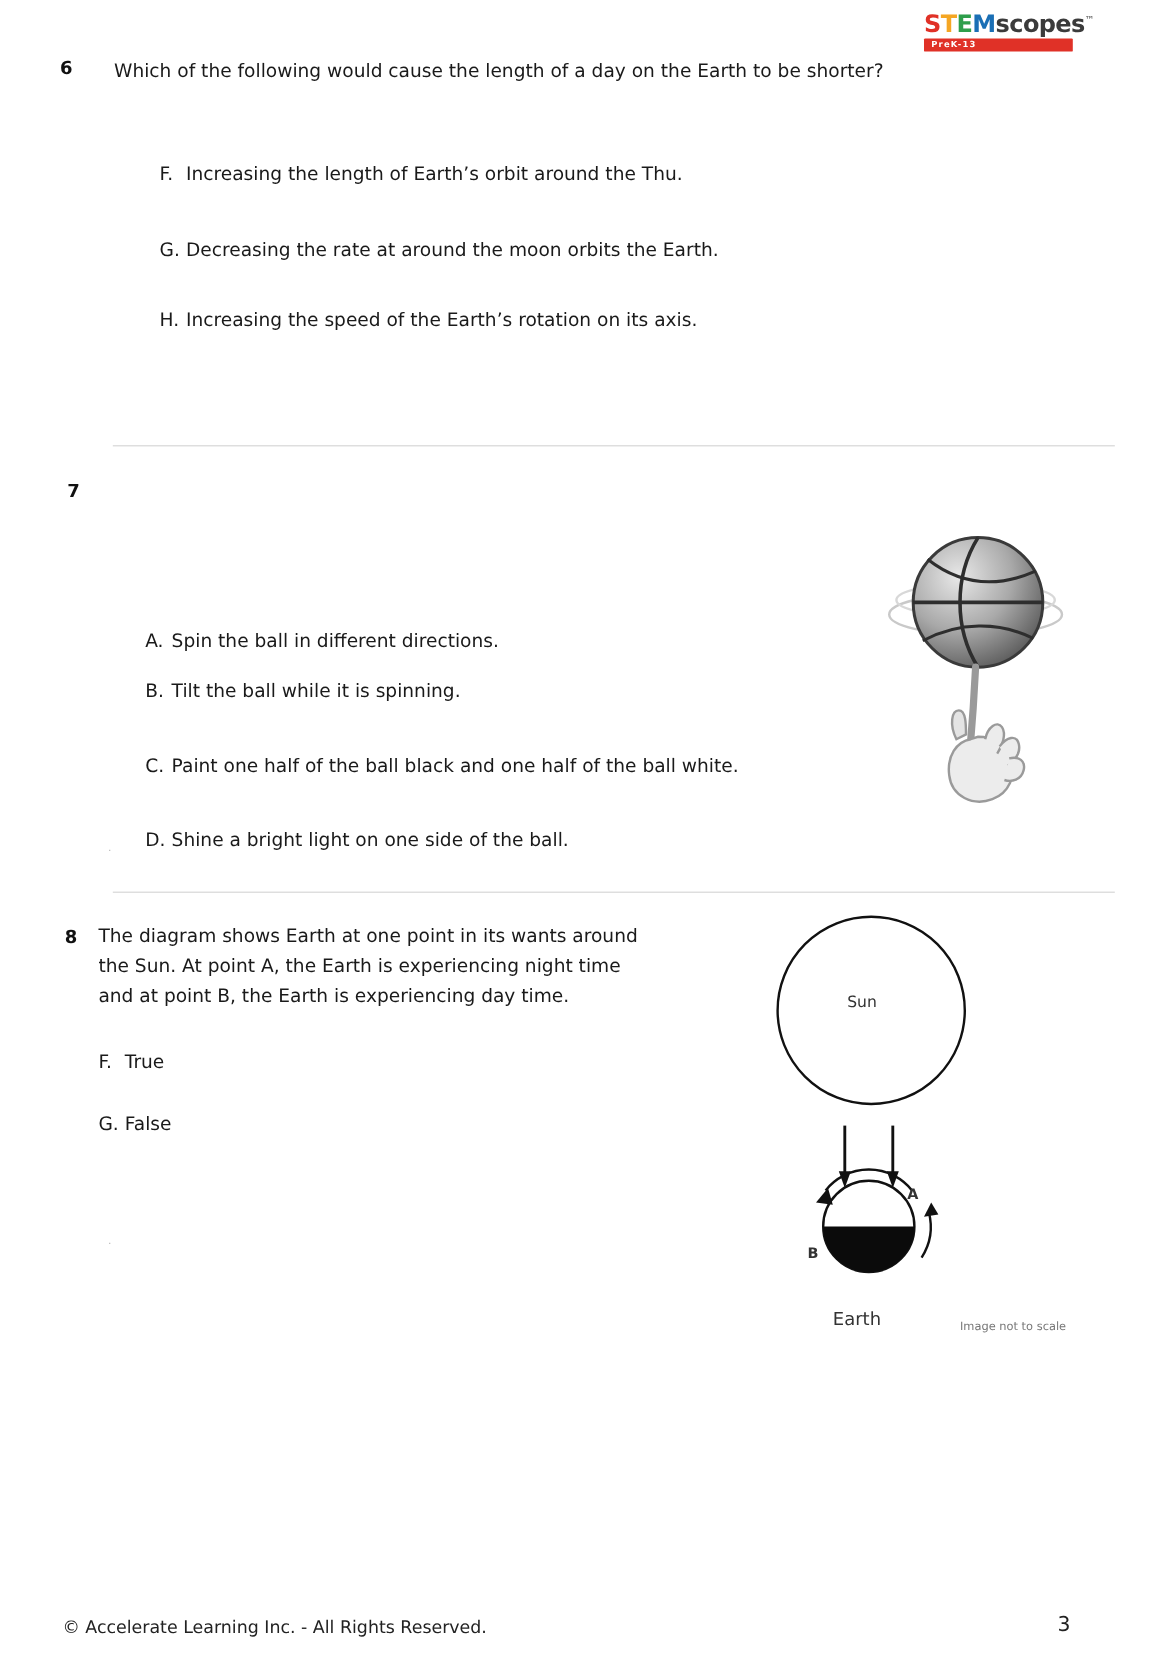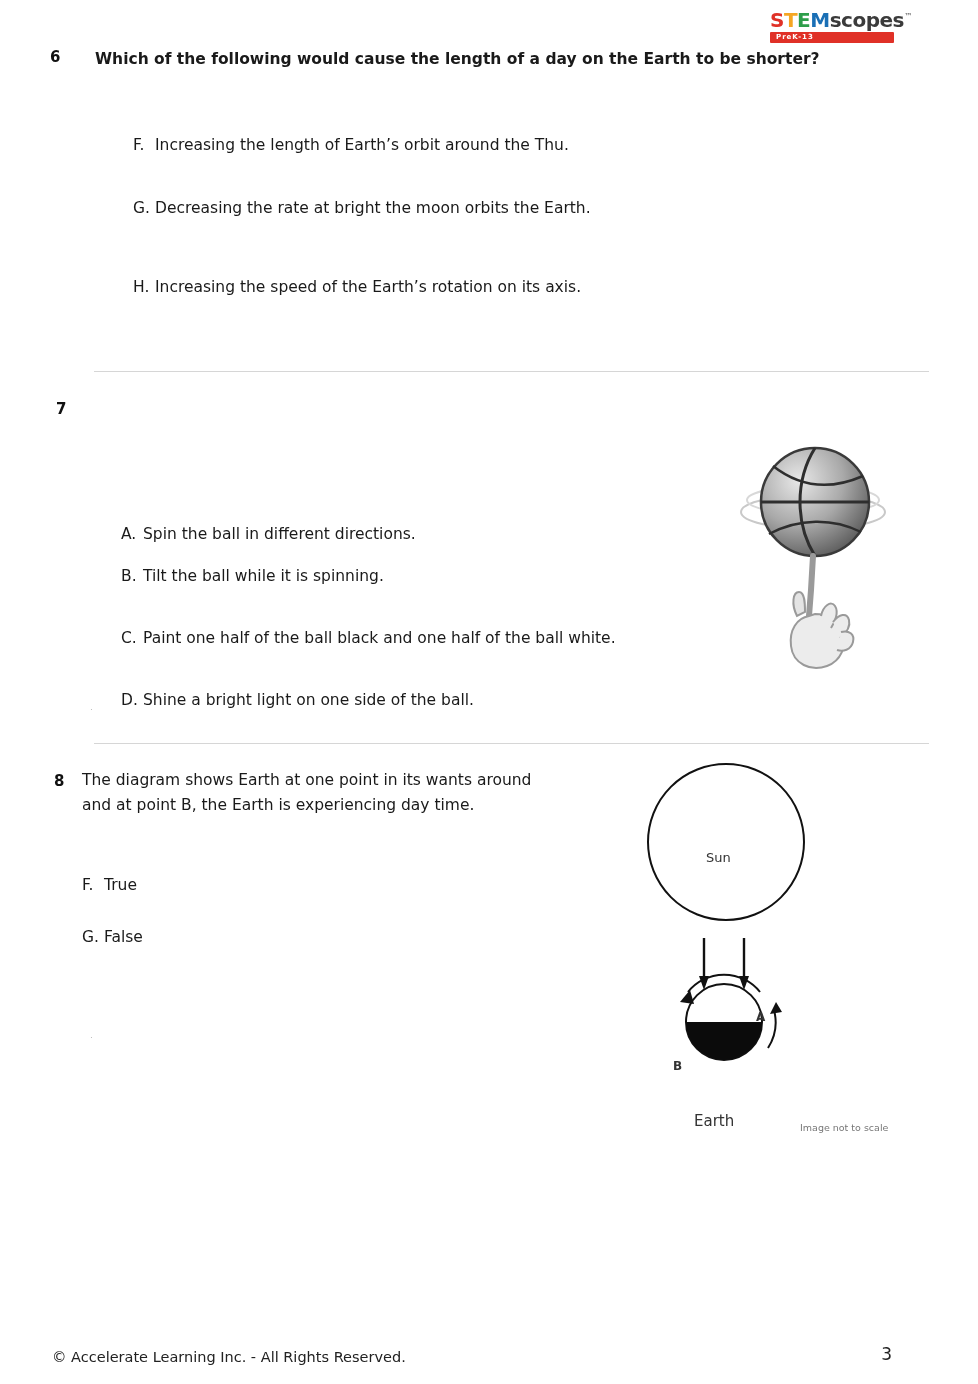--- a/index.html
+++ b/index.html
@@ -125,21 +125,20 @@
     position: absolute;
     left: 628px;
     top: 760px;
     width: 300px;
     height: 360px;
   }
   .diag-label {
     position: absolute;
     font-family: "DejaVu Sans", sans-serif;
     color: #333;
-    margin-top: 22px;
   }
   .diag-sun {
     left: 78px;
     top: 68px;
     font-size: 13px;
   }
   .diag-earth {
     left: 66px;
     top: 330px;
     font-size: 15px;
@@ -167,29 +166,29 @@
 <body>
 
 <div class="page">
 
   <div class="logo">
     <div class="logo-word"><span class="logo-s1">S</span><span class="logo-t">T</span><span class="logo-e">E</span><span class="logo-m">M</span><span class="logo-scopes">scopes</span><span class="logo-tm">™</span></div>
     <div class="logo-bar">PreK-13</div>
   </div>
 
   <div class="qnum" style="left:50px; top:48px;">6</div>
-  <div class="qstem" style="left:95px; top:47px; width:820px;font-weight:bold;">Which of the following would cause the length of a day on the Earth to be shorter?</div>
+  <div class="qstem" style="left:95px; top:47px; width:820px;">Which of the following would cause the length of a day on the Earth to be shorter?</div>
 
   <div class="choice" style="left:133px; top:134px;">
     <span class="letter">F.</span><span>Increasing the length of Earth’s orbit around the Thu.</span>
   </div>
   <div class="choice" style="left:133px; top:197px;">
-    <span class="letter">G.</span><span>Decreasing the rate at bright the moon orbits the Earth.</span>
-  </div>
-  <div class="choice" style="left:133px; top:276px;">
+    <span class="letter">G.</span><span>Decreasing the rate at around the moon orbits the Earth.</span>
+  </div>
+  <div class="choice" style="left:133px; top:256px;">
     <span class="letter">H.</span><span>Increasing the speed of the Earth’s rotation on its axis.</span>
   </div>
 
   <div class="rule" style="left:94px; top:371px; width:835px;"></div>
 
   <div class="qnum" style="left:56px; top:400px;">7</div>
 
   <div class="choice" style="left:121px; top:523px;">
     <span class="letter">A.</span><span>Spin the ball in different directions.</span>
   </div>
@@ -232,20 +231,21 @@
       <path d="M98 182 C 104 174, 112 172, 114 180 C 116 188, 110 194, 105 198" fill="#ececec" stroke="#9a9a9a" stroke-width="2"></path>
       <path d="M106 192 C 114 190, 120 194, 118 202 C 116 210, 108 212, 102 210" fill="#ececec" stroke="#9a9a9a" stroke-width="2"></path>
     </svg>
   </div>
 
   <div class="rule" style="left:94px; top:743px; width:835px;"></div>
 
   <div class="qnum" style="left:54px; top:772px;">8</div>
   <div class="qstem" style="left:82px; top:768px; width:540px;">
     <div>The diagram shows Earth at one point in its wants around</div>
+    <div>the Sun. At point A, the Earth is experiencing night time</div>
     <div>and at point B, the Earth is experiencing day time.</div>
   </div>
 
   <div class="choice" style="left:82px; top:874px;">
     <span class="letter">F.</span><span>True</span>
   </div>
   <div class="choice" style="left:82px; top:926px;">
     <span class="letter">G.</span><span>False</span>
   </div>
 

